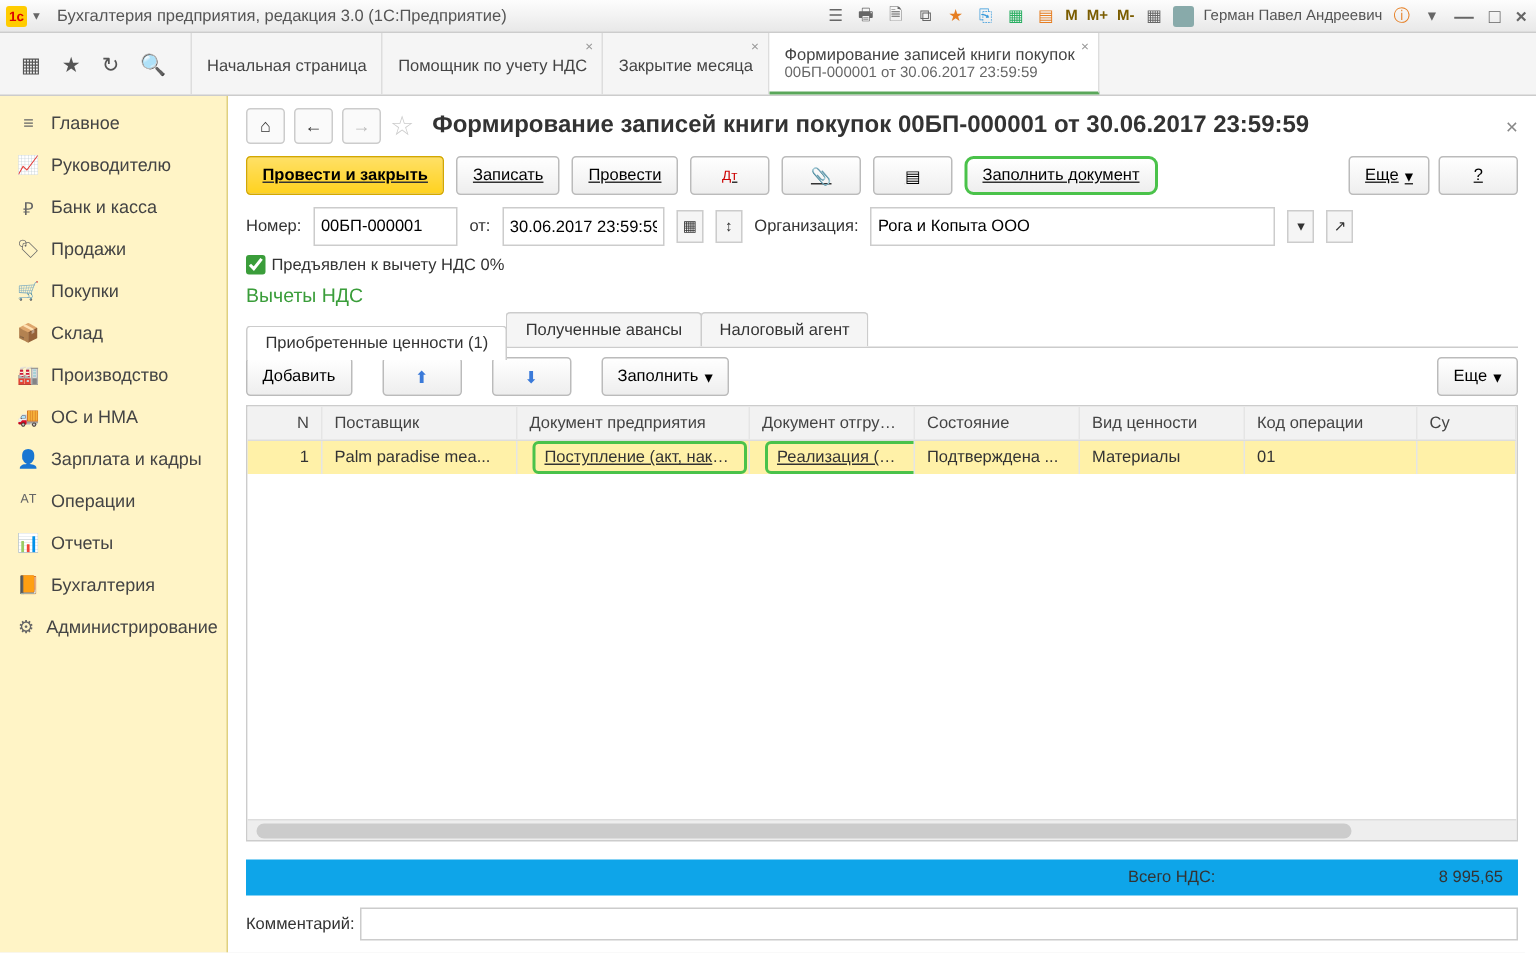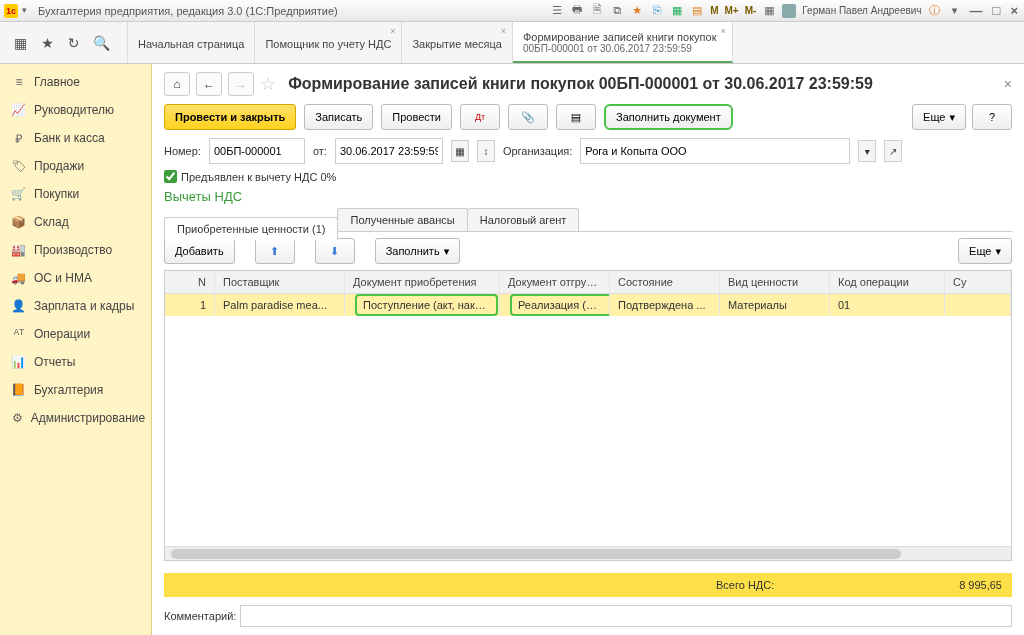--- a/index.html
+++ b/index.html
@@ -44,24 +44,24 @@
 
 
 .hdr-row { display: flex; align-items: center; gap: 6px; margin-bottom: 8px;}
 .nav-btn { width: 26px; height: 24px; border: 1px solid #ccc; background: #fafafa; border-radius: 3px; display: inline-flex; align-items: center; justify-content: center; font-size: 12px; cursor: pointer;}
 .nav-btn.dis { color: #bbb; }
 .star { font-size: 18px; color: #ccc; }
 .page-title { font-size: 16px; font-weight: bold; color: #333; margin-left: 6px;}
 .hdr-close { margin-left: auto; font-size: 14px; color: #888; cursor: pointer;}
 
 
-.toolbar { display: flex; align-items: center; gap: 8px; margin-bottom: 8px;}
+.toolbar { display: flex; align-items: center; gap: 8px; margin-bottom: 8px; text-decoration: underline;}
 .btn { height: 26px; border: 1px solid #bbb; background: linear-gradient(#fff,#eee); border-radius: 3px; padding: 0 10px; font-size: 11px; cursor: pointer; display: inline-flex; align-items: center; gap: 4px;}
 .btn.primary { background: linear-gradient(#ffe066,#ffd21f); border-color: #d4a800; font-weight: bold;}
-.btn.ico-only { width: 40px; padding: 0; justify-content: center;}
+.btn.ico-only { width: 53px; padding: 0; justify-content: center;}
 .btn.highlight { border: 2px solid #4ac24a; border-radius: 6px;}
 .toolbar .right { margin-left: auto; display: flex; gap: 6px;}
 
 
 .form-row { display: flex; align-items: center; gap: 8px; margin-bottom: 6px; font-size: 11px;}
 .form-row label { color: #333;}
 .form-row input[type="text"] { height: 22px; border: 1px solid #ccc; padding: 12px 4px; font-size: 11px;}
 .inp-num { width: 96px;}
 .inp-date { width: 108px;}
 .inp-org { width: 270px;}
@@ -86,27 +86,27 @@
 .th, .td { padding: 5px 8px; border-right: 1px solid #e5e5e5; overflow: hidden; text-overflow: ellipsis; white-space: nowrap;}
 .c-n { width: 50px; text-align: right;}
 .c-sup { width: 130px;}
 .c-doc1 { width: 155px;}
 .c-doc2 { width: 110px;}
 .c-state { width: 110px;}
 .c-val { width: 110px;}
 .c-code { width: 115px;}
 .c-sum { flex: 1;}
 .trow { display: flex; background: #fff1a8; font-size: 11px;}
-.trow .hl-green { border: 2px solid #4ac24a; border-radius: 4px; margin: -2px 2px; padding: 3px 6px;}
+.trow .hl-green { border: 2px solid #4ac24a; border-radius: 4px; margin: -2px 2px; padding: 3px 6px; text-decoration: underline;}
 .table-body { flex: 1; background: #fff;}
 .hscroll { height: 14px; background: #eee; border-top: 1px solid #ddd; position: relative;}
 .hscroll .thumb { position: absolute; left: 6px; top: 2px; width: 730px; height: 10px; background: #ccc; border-radius: 5px;}
 
 
-.total-row { display: flex; background: #fde047; padding: 6px 10px; margin-top: 12px; font-size: 11px; gap: 36px;}
+.total-row { display: flex; background: #0ea5e9; padding: 6px 10px; margin-top: 12px; font-size: 11px;}
 .total-row .lbl2 { width: 140px;}
 .total-row .val { width: 110px; text-align: right;}
 
 
 .comment-row { display: flex; align-items: center; gap: 4px; margin-top: 8px;}
 .comment-row input { flex: 1; height: 22px; border: 1px solid #ccc; padding: 0 4px;}
 
 .arrow-up { color: #3a7ad9;}
 .arrow-down { color: #3a7ad9;}
 </style>
@@ -287,21 +287,21 @@
           <span class="arrow-down">⬇</span>
         </button>
       <button class="btn"><span>Заполнить</span> ▾</button>
       <div class="sub-right"><button class="btn"><span>Еще</span> ▾</button></div>
     </div>
 
     <div class="table-wrap">
       <div class="thead">
         <div class="th c-n">N</div>
         <div class="th c-sup">Поставщик</div>
-        <div class="th c-doc1">Документ приобретения</div>
+        <div class="th c-doc1">Документ предприятия</div>
         <div class="th c-doc2">Документ отгрузки</div>
         <div class="th c-state">Состояние</div>
         <div class="th c-val">Вид ценности</div>
         <div class="th c-code">Код операции</div>
         <div class="th c-sum">Су</div>
       </div>
       <div class="trow">
         <div class="td c-n">1</div>
         <div class="td c-sup">Palm paradise mea...</div>
         <div class="td c-doc1"><span class="hl-green">Поступление (акт, накл...</span></div>

